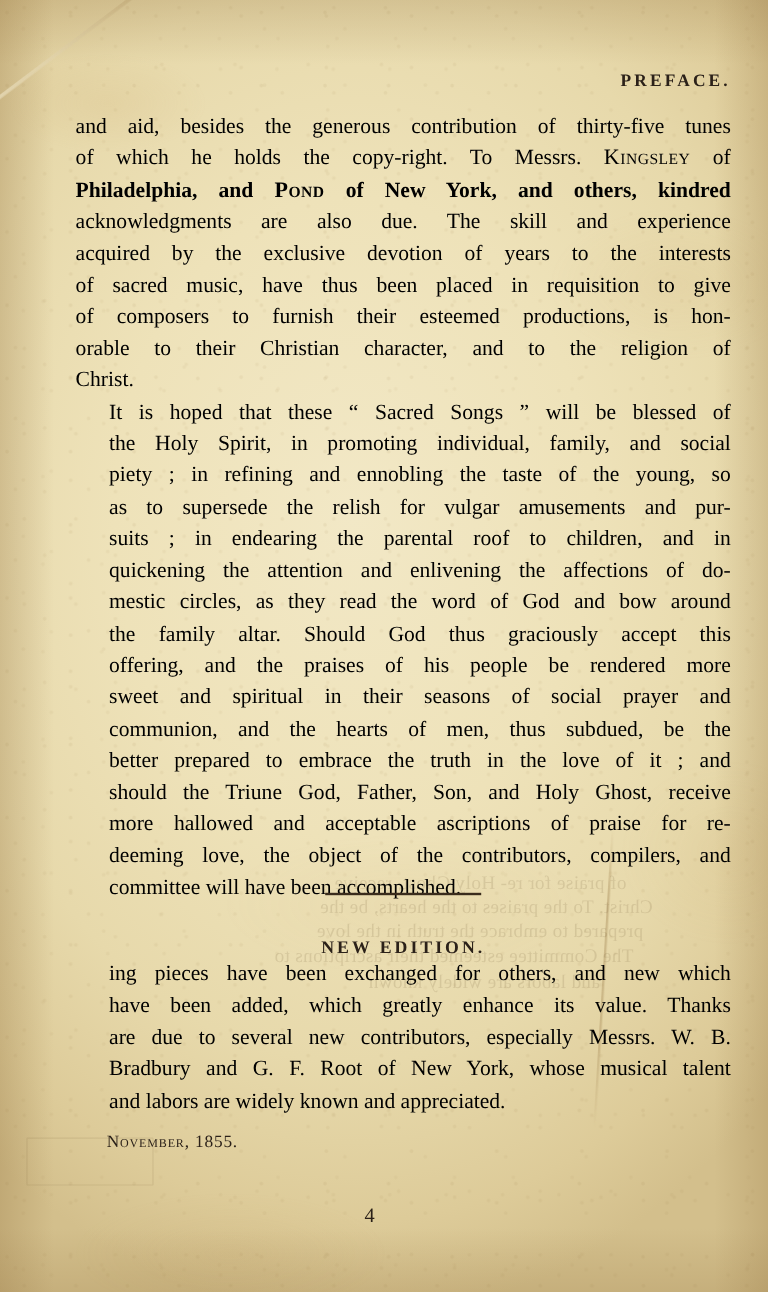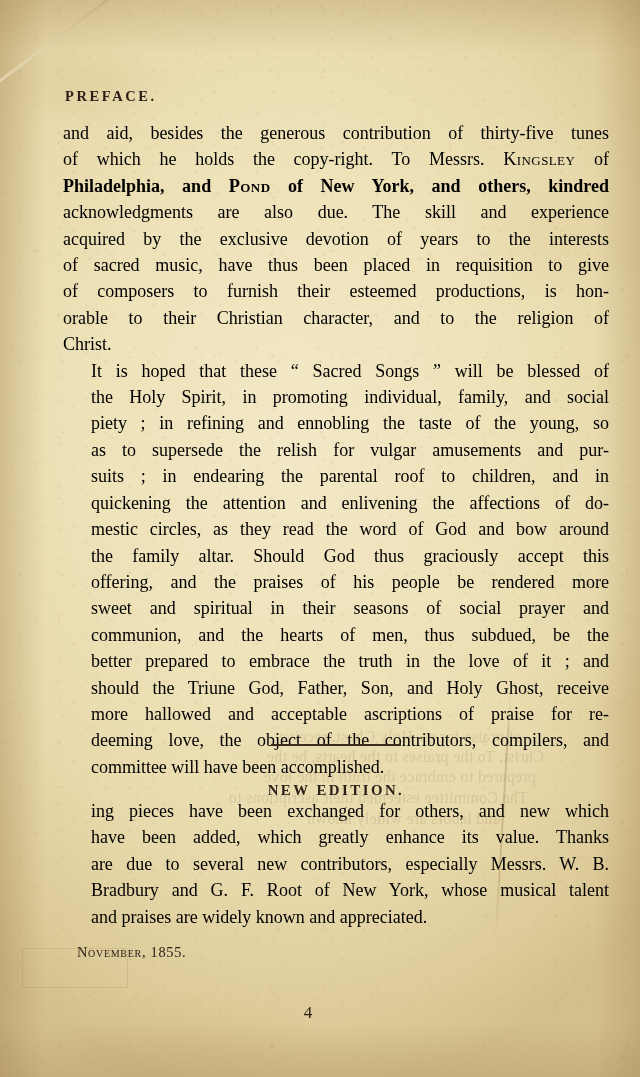--- a/index.html
+++ b/index.html
@@ -135,24 +135,24 @@
   
   #content {
     position: absolute;
     left: 63px;
     top: 0;
     width: 546px;   
     height: 100%;
   }
 
   .running-head {
-    text-align: left;
+    text-align: right;
     font-size: 14.5px;
     letter-spacing: 2.6px;
-    padding-top: 88px;
+    padding-top: 60px;
     margin: 0 0 0 2px;
     text-transform: uppercase;
     color: #2b2119;
   }
 
   .body-text {
     font-size: 18px;
     line-height: 26.4px;
     text-align: justify;
     text-justify: inter-word;
@@ -198,21 +198,21 @@
   .tail-block {
     position: absolute;
     top: 798px;
     left: 0;
     width: 100%;
   }
 
   .dateline {
     font-size: 14.4px;
     letter-spacing: .7px;
-    margin: 14px 0 0 14px;
+    margin: 14px 0 0 26px;
     font-variant: small-caps;
     text-transform: lowercase;
     color: #2b2119;
   }
   .dateline::first-letter { text-transform: uppercase; }
 
   .folio {
     position: absolute;
     top: 1003px;
     left: 0;
@@ -285,21 +285,21 @@
     <div class="rule"></div>
 
     <h2 class="section-head">New Edition.</h2>
 
     <div class="tail-block">
       <p class="body-text indent" id="para-three">
           <span class="lb" style="text-align: justify; text-align-last: justify;">ing pieces have been exchanged for others, and new which</span>
           <span class="lb" style="text-align: justify; text-align-last: justify;">have been added, which greatly enhance its value.   Thanks</span>
           <span class="lb" style="text-align: justify; text-align-last: justify;">are due to several new contributors, especially Messrs. W. B.</span>
           <span class="lb" style="text-align: justify; text-align-last: justify;">Bradbury and G. F. Root of New York, whose musical talent</span>
-          <span class="lb" style="text-align: left;">and praises are widely known and appreciated.</span>
+          <span class="lb" style="text-align: left;">and labors are widely known and appreciated.</span>
         </p>
       <p class="dateline">November, 1855.</p>
     </div>
 
     <div class="folio">4</div>
 
   </div>
 </div>
 
 </body></html>

